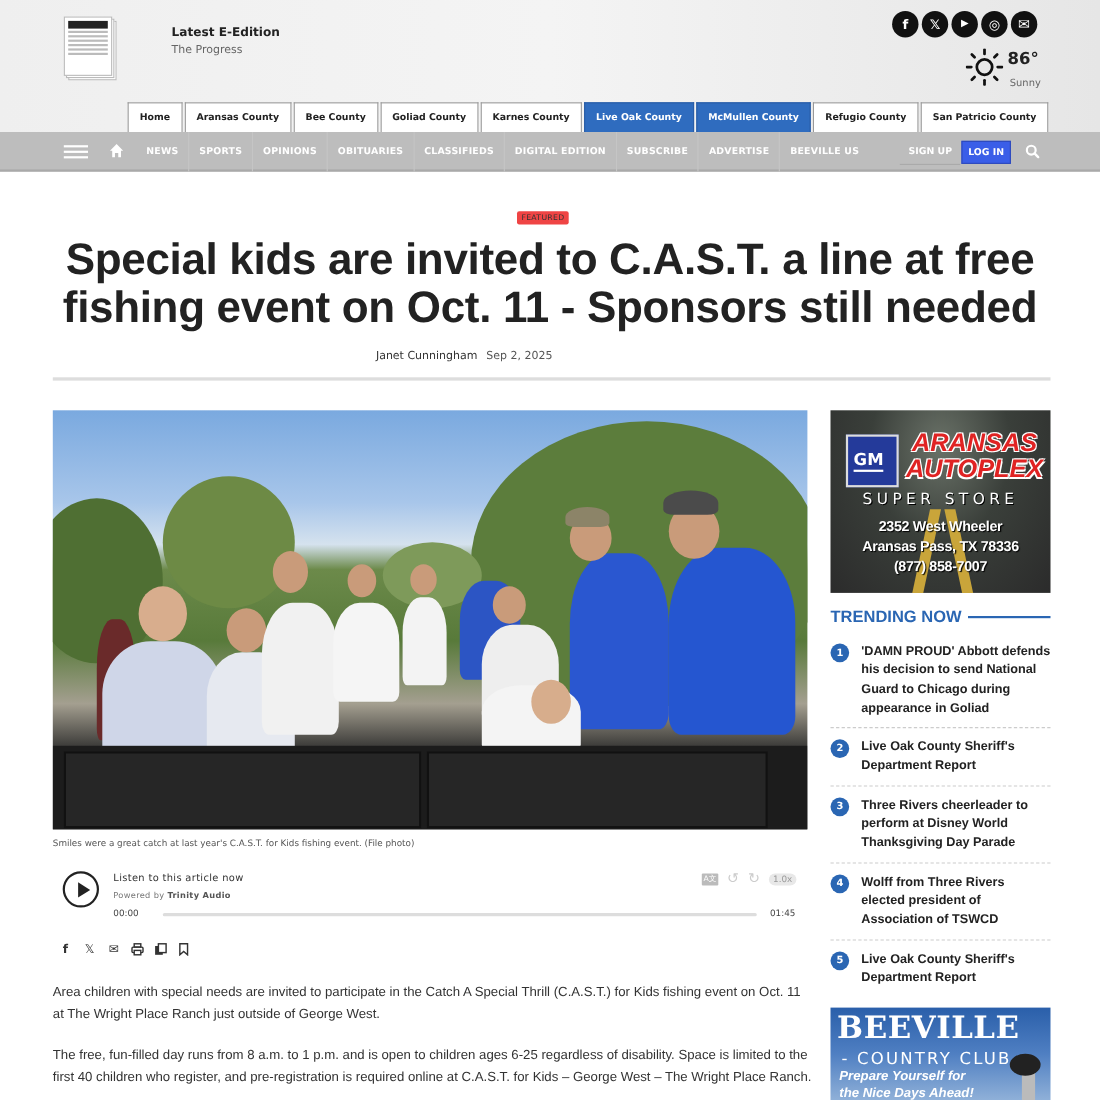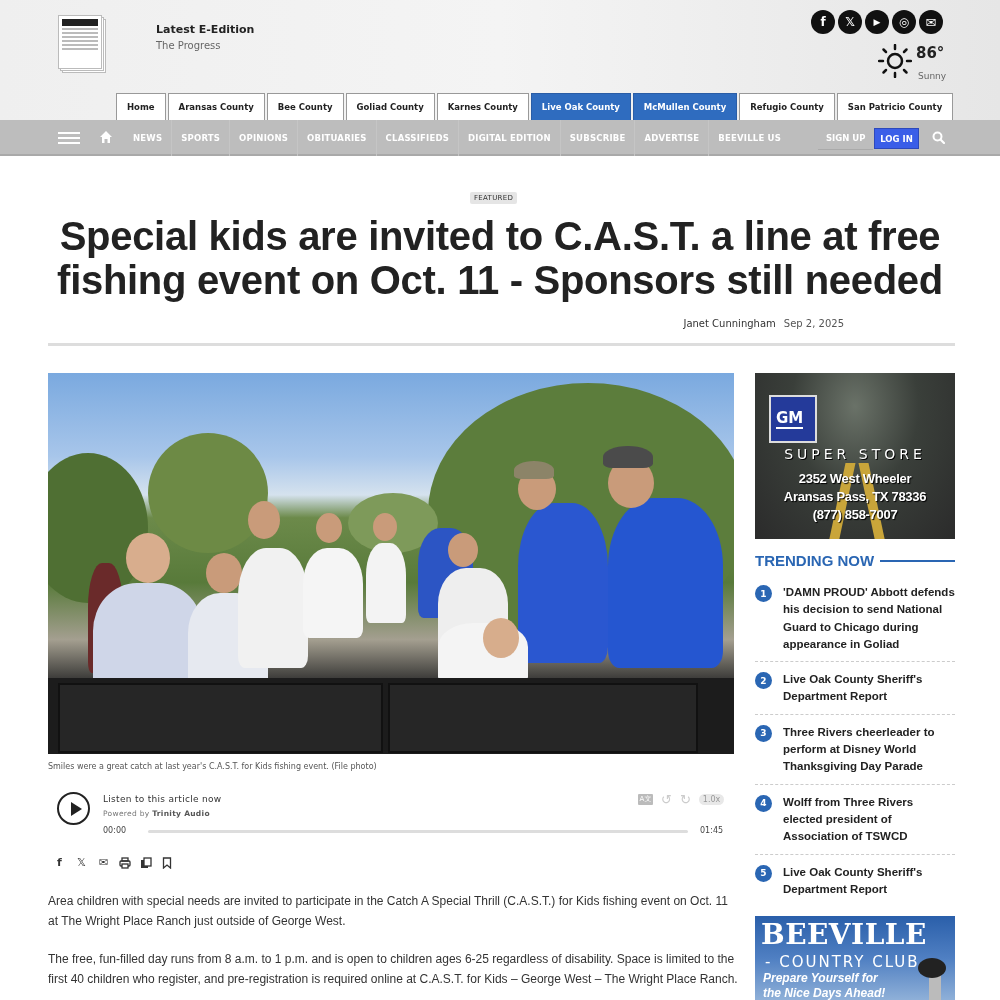--- a/index.html
+++ b/index.html
@@ -53,25 +53,25 @@
   .nav-items { position: absolute; left: 124px; top: 0; height: 36px; display: flex; align-items: flex-end; }
   .nav-item { font-size: 8.5px; font-weight: bold; color: #fff; padding: 0 9px; height: 36px; line-height: 36px;
     border-left: 1px solid #c5c5c5; letter-spacing: 0.2px; white-space: nowrap; }
   .signup { position: absolute; left: 818px; top: 8px; height: 22px; padding: 0 8px; font-size: 8.5px;
     font-weight: bold; color: #fff; line-height: 20px; border-bottom: 1px solid #aaa; }
   .login { position: absolute; left: 874px; top: 8px; height: 21px; width: 45px; background: #3a5ee8; color: #fff;
     font-size: 8.5px; font-weight: bold; line-height: 21px; text-align: center; border: 1px solid #2d49bb; }
   .search-icon { position: absolute; left: 932px; top: 11px; }
 
   
-  .featured { position: absolute; left: 470px; top: 192px; background: #e5e5e5; color: #333; font-size: 7px;
+  .featured { position: absolute; left: 470px; top: 192px; background: #ef4444; color: #333; font-size: 7px;
     padding: 2px 4px; border-radius: 2px; letter-spacing: 0.3px; }
   .headline { position: absolute; left: 40px; top: 214px; width: 920px; text-align: center;
     font-family: "Liberation Sans", sans-serif; font-weight: bold; font-size: 40px; line-height: 44px; color: #222; letter-spacing: -0.3px; }
-  .byline { position: absolute; left: 0; top: 318px; width: 844px; text-align: right; font-size: 10px; color: #333; }
+  .byline { position: absolute; left: 0; top: 318px; width: 844px; text-align: center; font-size: 10px; color: #333; }
   .byline span + span { margin-left: 8px; color: #555; }
   .header-rule { position: absolute; left: 48px; top: 343px; width: 907px; height: 3px; background: #ddd; }
 
   
   .photo { position: absolute; left: 48px; top: 373px; width: 686px; height: 381px; overflow: hidden;
     background: linear-gradient(180deg, #7aa9df 0%, #a8c6ea 22%, #d5e2ee 32%, #6c8a4a 38%, #587a3a 55%, #a49f90 70%, #2a2a2a 82%, #1a1a1a 100%); }
   .photo .tree { position: absolute; border-radius: 50%; background: #5d7f3c; }
   .photo .bed { position: absolute; left: 0; top: 305px; width: 686px; height: 76px; background: #1c1c1c; }
   .photo .bed-panel { position: absolute; top: 310px; height: 70px; background: #262626; border: 2px solid #111; }
   .photo .person { position: absolute; border-radius: 40% 40% 10% 10%; }
@@ -308,20 +308,24 @@
   <p>Area children with special needs are invited to participate in the Catch A Special Thrill (C.A.S.T.) for Kids fishing event on Oct. 11 at The Wright Place Ranch just outside of George West.</p>
   <p>The free, fun-filled day runs from 8 a.m. to 1 p.m. and is open to children ages 6-25 regardless of disability. Space is limited to the first 40 children who register, and pre-registration is required online at C.A.S.T. for Kids – George West – The Wright Place Ranch.</p>
 </div>
 
 <div class="ad1">
   <div class="road-line" style="left:82px"></div>
   <div class="road-line" style="left:112px;transform:skewX(12deg)"></div>
   <div class="gm-logo">
       <span>GM</span>
     </div>
+  <div class="ad1-title">
+      <div>ARANSAS</div>
+      <div>AUTOPLEX</div>
+    </div>
   <div class="ad1-super">SUPER STORE</div>
   <div class="ad1-addr">
     <div>2352 West Wheeler</div>
     <div>Aransas Pass, TX 78336</div>
     <div>(877) 858-7007</div>
   </div>
 </div>
 
 <div class="trending-head">
   <div class="trending-title">TRENDING NOW</div>

